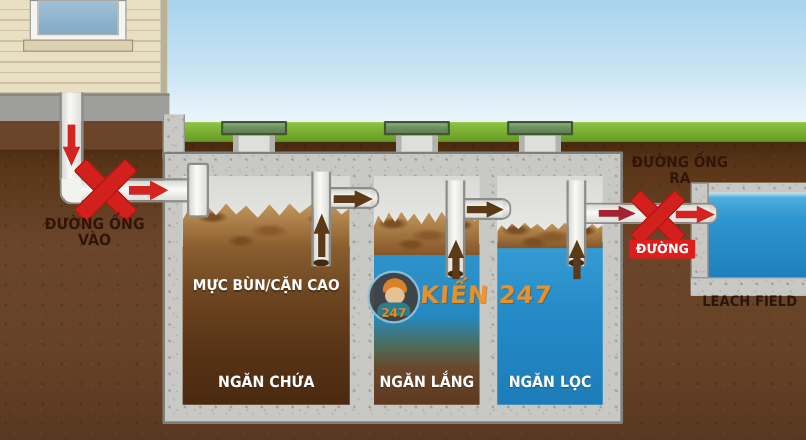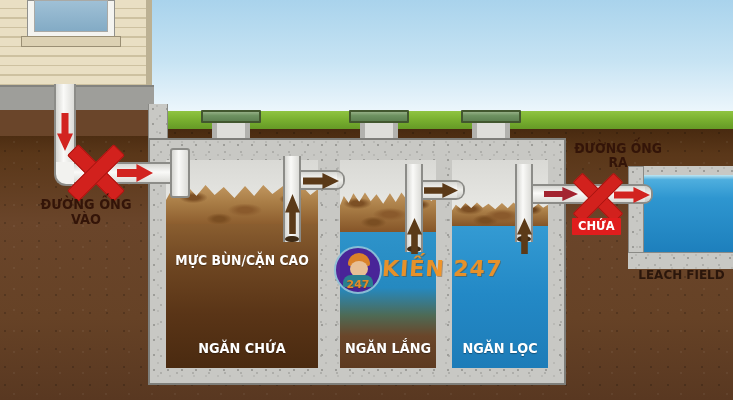--- a/index.html
+++ b/index.html
@@ -110,21 +110,21 @@
   .lbl-c1{left:166px;top:341px;width:152px;font-size:14px;}
   .lbl-c2{left:338px;top:341px;width:100px;font-size:14px;}
   .lbl-c3{left:450px;top:341px;width:100px;font-size:14px;}
   .badge-nghen{left:572px;top:218px;padding:2px 6px 3px;background:#e01d1d;color:#fff;
     font-size:11.5px;font-weight:800;border-radius:1px;}
   .lbl-leach{left:630px;top:268px;width:103px;font-size:13px;color:#2b160b;}
 
   
   .wm{opacity:.93;}
   .wm-circle{left:334px;top:246px;width:48px;height:48px;border-radius:50%;
-    background:#4c1d95;border:2px solid #8fc0d8;box-sizing:border-box;overflow:hidden;}
+    background:#404040;border:2px solid #8fc0d8;box-sizing:border-box;overflow:hidden;}
   .wm-helmet{position:absolute;left:12px;top:5px;width:22px;height:13px;background:#e8821e;border-radius:11px 11px 2px 2px;}
   .wm-face{position:absolute;left:14px;top:13px;width:18px;height:16px;background:#f6c392;border-radius:50%;}
   .wm-body{position:absolute;left:7px;top:27px;width:30px;height:12px;background:#2a7f8c;border-radius:8px 8px 0 0;}
   .wm-num{position:absolute;left:0;top:30px;width:44px;text-align:center;color:#f28b1e;
     font-size:11px;font-weight:900;text-shadow:0 1px 0 rgba(90,40,0,.5);}
   .wm-brand{left:382px;top:257px;width:110px;font-size:22px;font-weight:900;color:#f5921e;
     transform:skewX(-4deg);letter-spacing:1px;text-shadow:1px 1px 0 rgba(110,55,0,.4);white-space:nowrap;}
 </style>
 </head>
 <body>
@@ -210,21 +210,21 @@
     <div class="bar b1" style="width:66px;height:16px"></div>
     <div class="bar b2" style="width:66px;height:16px"></div>
   </div>
   <div class="xmark" style="left:570px;top:170px;width:56px;height:56px">
     <div class="bar b1" style="width:58px;height:14px"></div>
     <div class="bar b2" style="width:58px;height:14px"></div>
   </div>
 
   <div class="lbl cond lbl-inlet">ĐƯỜNG ỐNG VÀO</div>
   <div class="lbl cond lbl-outlet">ĐƯỜNG ỐNG RA</div>
-  <div class="lbl badge-nghen">CHỨA</div>
+  <div class="lbl badge-nghen">ĐƯỜNG</div>
   <div class="lbl cond lbl-white lbl-sludge">MỰC BÙN/CẶN CAO</div>
   <div class="lbl cond lbl-white lbl-c1">NGĂN CHỨA</div>
   <div class="lbl cond lbl-white lbl-c2">NGĂN LẮNG</div>
   <div class="lbl cond lbl-white lbl-c3">NGĂN LỌC</div>
   <div class="lbl cond lbl-leach">LEACH FIELD</div>
 
   <div class="abs wm wm-circle">
     <div class="wm-helmet"></div>
     <div class="wm-face"></div>
     <div class="wm-body"></div>

